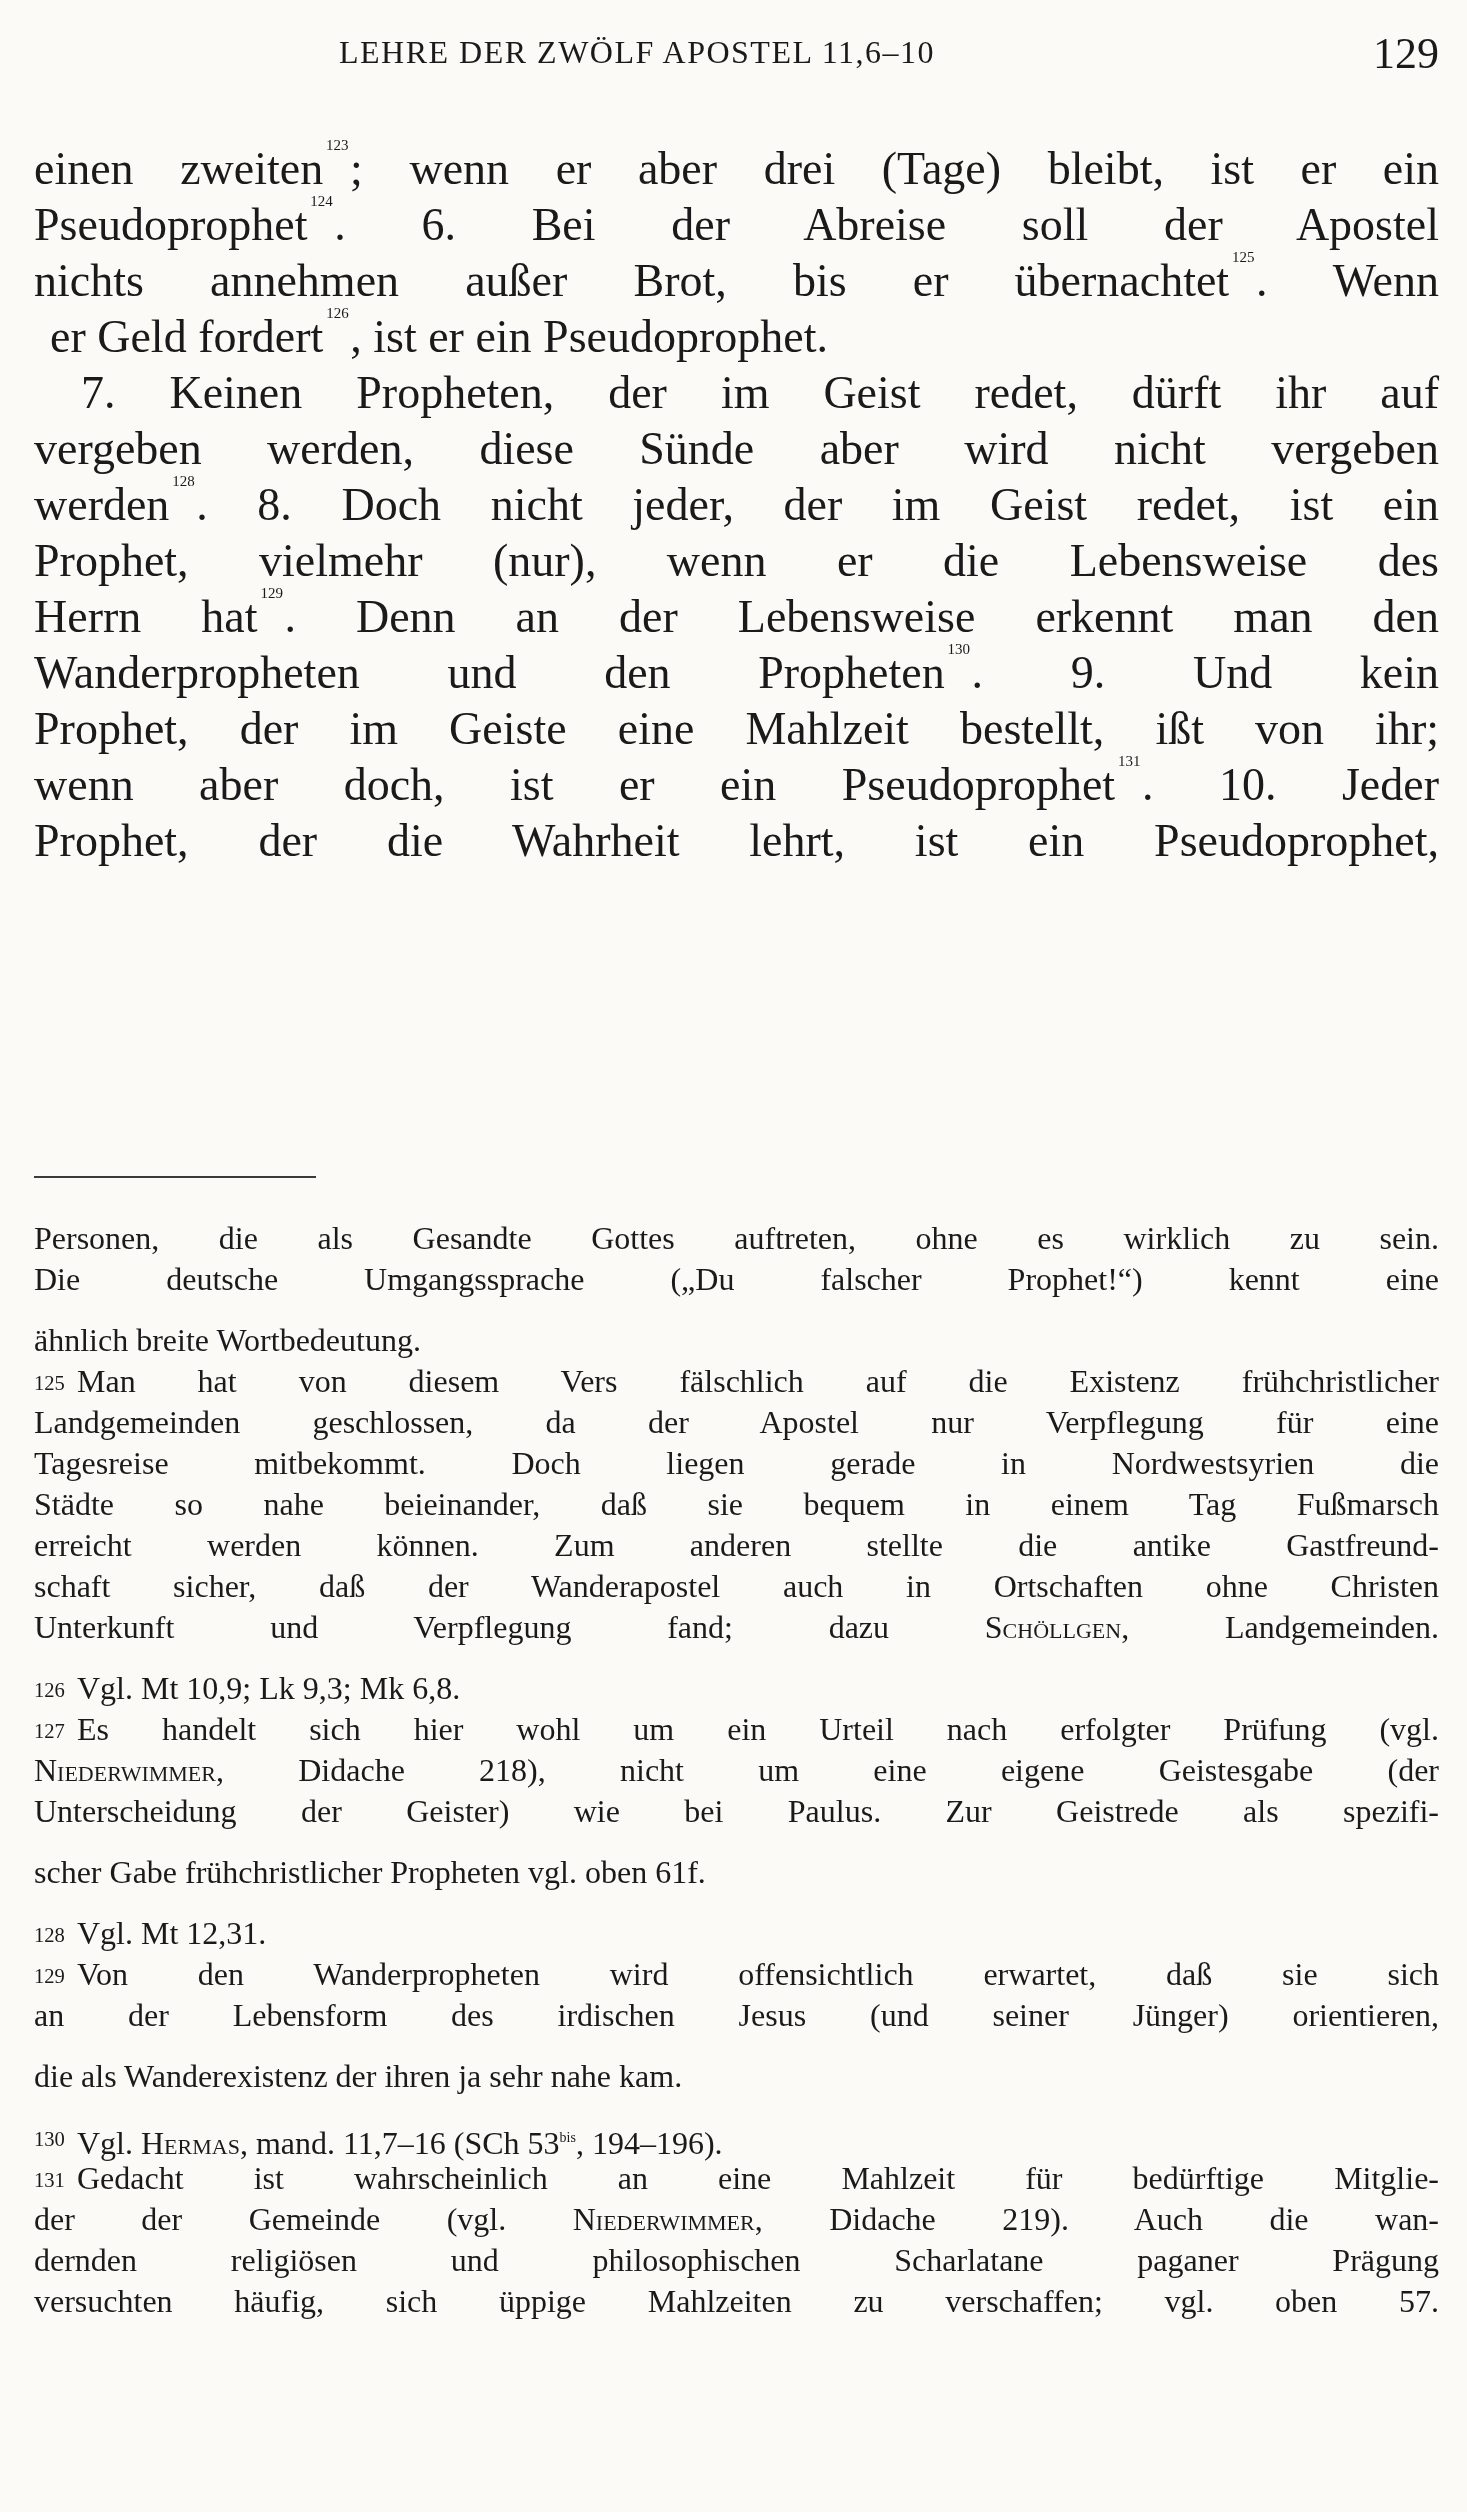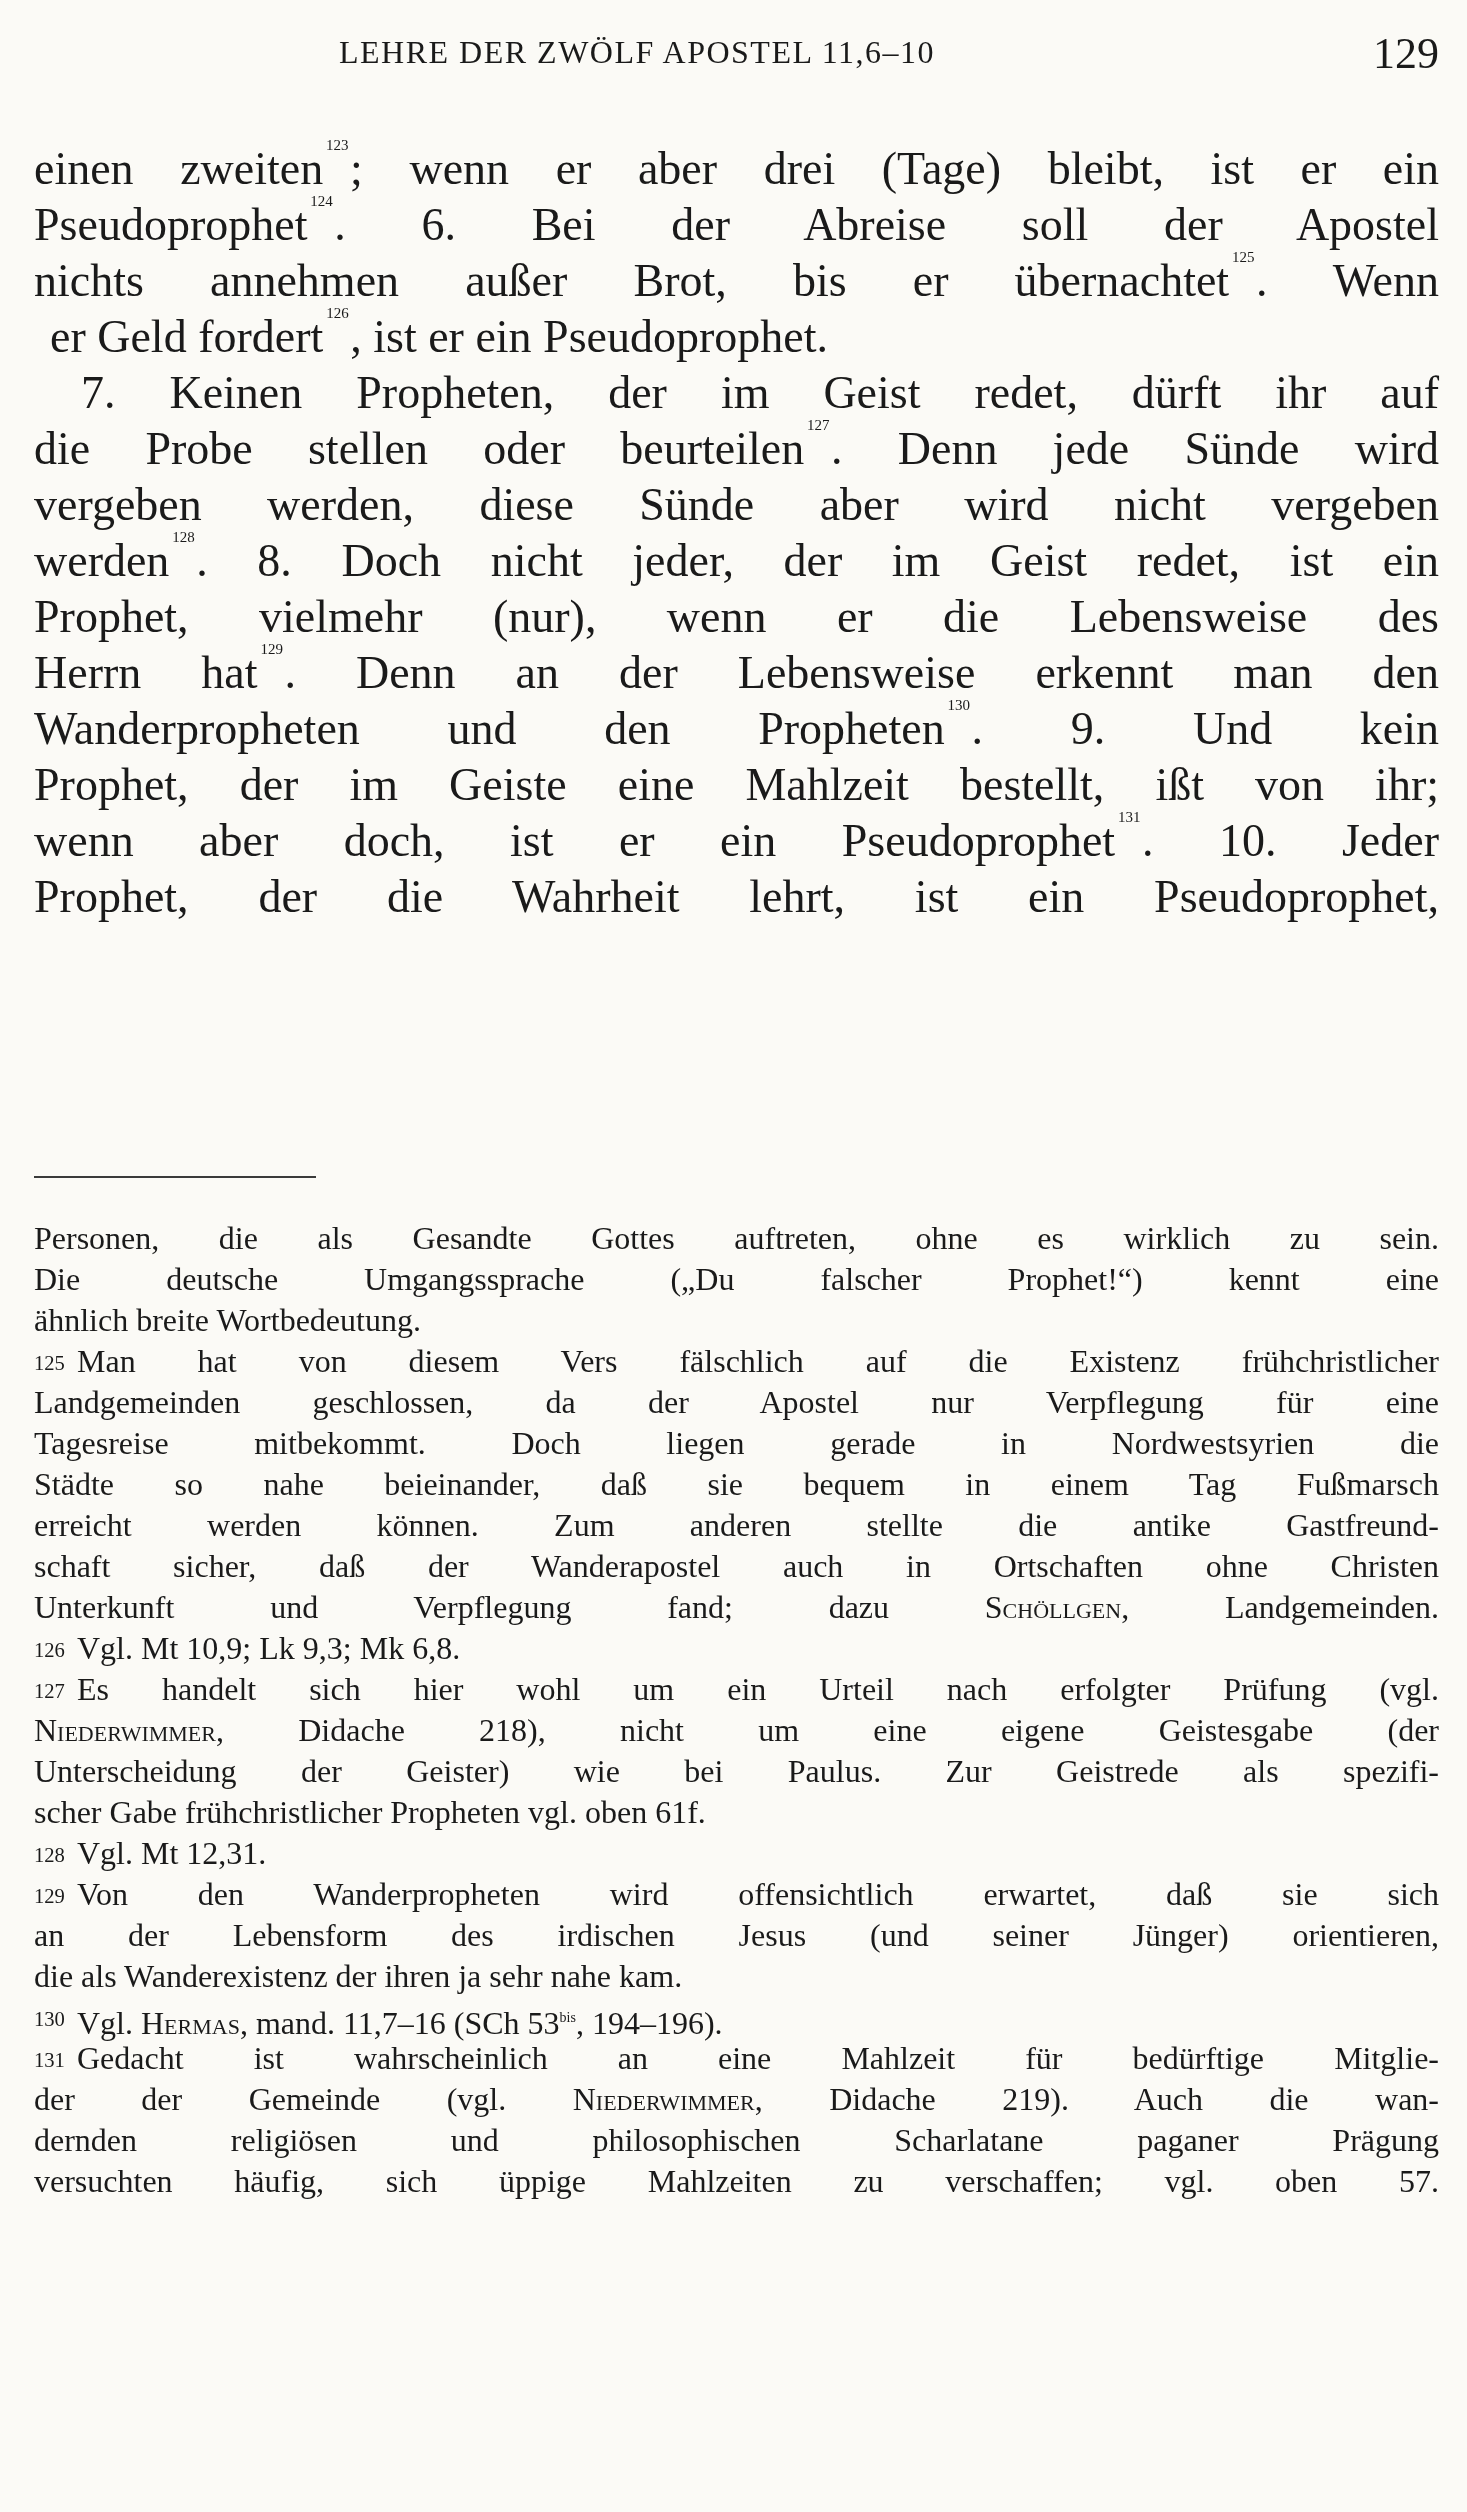--- a/index.html
+++ b/index.html
@@ -43,21 +43,21 @@
     background: #3a3a3a;
   }
   .footnotes {
     position: absolute; top: 1218px; left: 0; width: 1405px;
     font-size: 32px; line-height: 41px;
   }
   .fn-line {
     display: block; white-space: nowrap; height: 41px;
     text-align: justify; text-align-last: justify;
   }
-  .fn-line.last { text-align-last: left; }
+  .fn-line.last { text-align-last: left; margin-top: 20px; }
   .fn-num {
     font-size: 20.6px; vertical-align: top; position: relative; top: 1.5px;
     display: inline-block; width: 43px;
   }
   .sc { font-variant: small-caps; }
   .it { }
 </style>
 </head>
 <body>
 
@@ -67,21 +67,20 @@
     <span class="running-title">LEHRE DER ZWÖLF APOSTEL 11,6–10</span>
     <span class="page-number">129</span>
   </div>
 
   <div class="main-text">
     <span class="main-line"><span>einen zweiten</span><sup class="fn">123</sup><span>; wenn er aber drei (Tage) bleibt, ist er ein</span></span>
     <span class="main-line"><span>Pseudoprophet</span><sup class="fn">124</sup><span>.  6. Bei der Abreise soll der Apostel</span></span>
     <span class="main-line"><span>nichts annehmen außer Brot, bis er übernachtet</span><sup class="fn">125</sup><span>. Wenn</span></span>
     <span class="main-line last"><span>er Geld fordert</span><sup class="fn">126</sup><span>, ist er ein Pseudoprophet.</span></span>
     <span class="main-line indent"><span>7. Keinen Propheten, der im Geist redet, dürft ihr auf</span></span>
-    <span class="main-line"><span>die Probe stellen oder beurteilen</span><sup class="fn">127</sup><span>. Denn jede Sünde wird</span></span>
     <span class="main-line"><span>vergeben werden, diese Sünde aber wird nicht vergeben</span></span>
     <span class="main-line"><span>werden</span><sup class="fn">128</sup><span>.  8. Doch nicht jeder, der im Geist redet, ist ein</span></span>
     <span class="main-line"><span>Prophet, vielmehr (nur), wenn er die Lebensweise des</span></span>
     <span class="main-line"><span>Herrn hat</span><sup class="fn">129</sup><span>. Denn an der Lebensweise erkennt man den</span></span>
     <span class="main-line"><span>Wanderpropheten und den Propheten</span><sup class="fn">130</sup><span>.  9. Und kein</span></span>
     <span class="main-line"><span>Prophet, der im Geiste eine Mahlzeit bestellt, ißt von ihr;</span></span>
     <span class="main-line"><span>wenn aber doch, ist er ein Pseudoprophet</span><sup class="fn">131</sup><span>.  10. Jeder</span></span>
     <span class="main-line"><span>Prophet, der die Wahrheit lehrt, ist ein Pseudoprophet,</span></span>
   </div>
 

